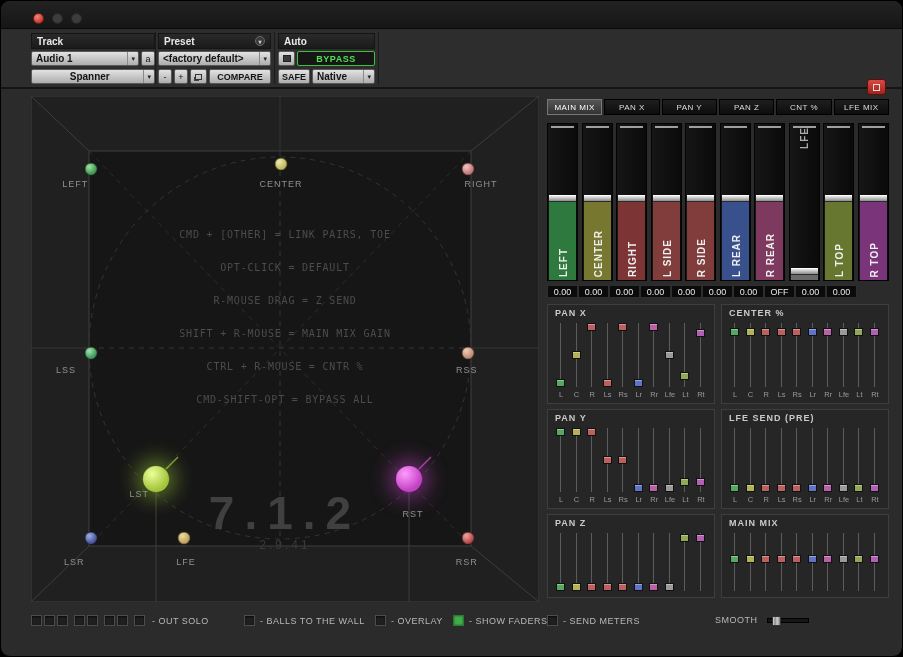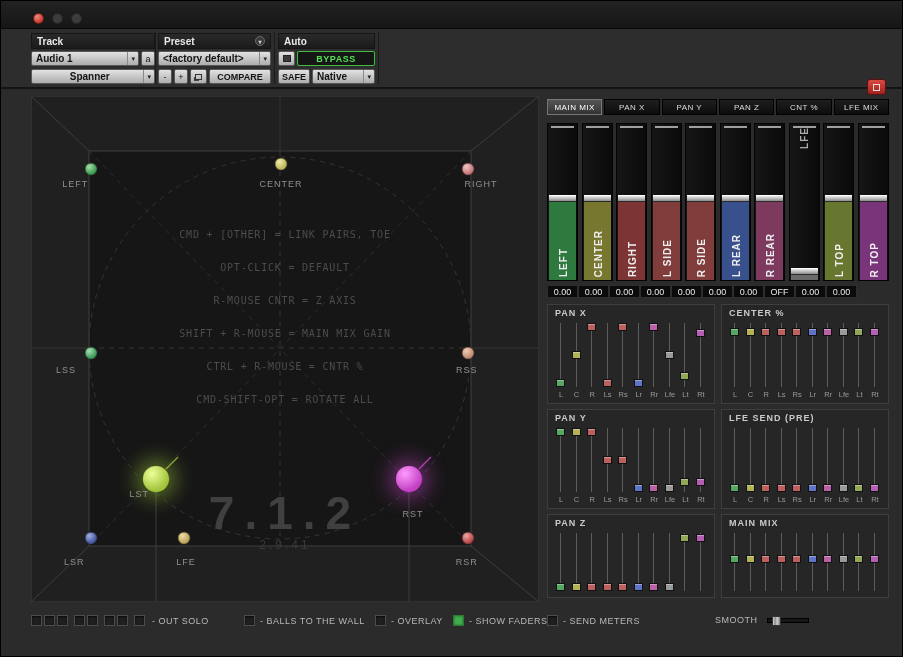--- a/index.html
+++ b/index.html
@@ -1,18 +1,18 @@
 <!DOCTYPE html>
 <html><head>
 <meta charset="utf-8">
 <style>
   * { margin:0; padding:0; box-sizing:border-box; }
   html,body { width:903px; height:657px; background:#000; overflow:hidden;
               font-family:"Liberation Sans", sans-serif; }
-  .window { position:absolute; inset:0; background:#2b2b2b; border-radius:2px; overflow:hidden; border:1px solid #000; }
+  .window { position:absolute; inset:0; background:#2b2b2b; border-radius:10px; overflow:hidden; border:1px solid #000; }
 
   
   .titlebar { position:absolute; top:0; left:0; right:0; height:28px;
               background:linear-gradient(#222,#161616); border-bottom:1px solid #0a0a0a; }
   .traffic { position:absolute; left:32px; top:12px; display:flex; gap:8px; }
   .tl { width:11px; height:11px; border-radius:50%; display:inline-block; }
   .tl.red { background:radial-gradient(circle at 35% 30%, #f08a80, #c93a30 70%); border:1px solid #7a201a; }
   .tl.dim { background:#3c3c3c; border:1px solid #262626; }
 
   
@@ -201,24 +201,24 @@
       <line x1="249" y1="55" x2="249" y2="450" stroke="#343434" stroke-dasharray="5 5"></line>
       <line x1="58" y1="252" x2="440" y2="252" stroke="#343434" stroke-dasharray="5 5"></line>
       <line x1="125" y1="390" x2="125" y2="506" stroke="#3c3c3c"></line>
       <line x1="378" y1="390" x2="378" y2="506" stroke="#3c3c3c"></line>
       <line x1="131" y1="377" x2="147" y2="361" stroke="#7a9a30" stroke-width="1.5"></line>
       <line x1="384" y1="377" x2="400" y2="361" stroke="#a040a0" stroke-width="1.5"></line>
     </svg>
     <div class="shortcuts">
         <div>CMD + [OTHER] = LINK PAIRS, TOE</div>
         <div>OPT-CLICK = DEFAULT</div>
-        <div>R-MOUSE CNTR = Z AXIS</div>
+        <div>R-MOUSE DRAG = Z SEND</div>
         <div>SHIFT + R-MOUSE = MAIN MIX GAIN</div>
         <div>CTRL + R-MOUSE = CNTR %</div>
-        <div>CMD-SHIFT-OPT = ROTATE ALL</div>
+        <div>CMD-SHIFT-OPT = BYPASS ALL</div>
       </div>
     <div class="big-format">7.1.2</div>
     <div class="version">2.9.41</div>
     <div>
         <div class="ball" style="left: 11.8%; top: 14.4%; width: 13px; height: 13px; background: radial-gradient(circle at 35% 30%, rgb(168, 224, 168), rgb(63, 154, 79) 68%);"></div>
         <div class="sp-label" style="left: 8.7%; top: 17.4%;">LEFT</div>
         <div class="ball" style="left: 49.2%; top: 13.4%; width: 13px; height: 13px; background: radial-gradient(circle at 35% 30%, rgb(240, 236, 176), rgb(191, 183, 92) 68%);"></div>
         <div class="sp-label" style="left: 49.2%; top: 17.4%;">CENTER</div>
         <div class="ball" style="left: 86%; top: 14.4%; width: 13px; height: 13px; background: radial-gradient(circle at 35% 30%, rgb(240, 200, 200), rgb(196, 116, 116) 68%);"></div>
         <div class="sp-label" style="left: 88.6%; top: 17.4%;">RIGHT</div>

